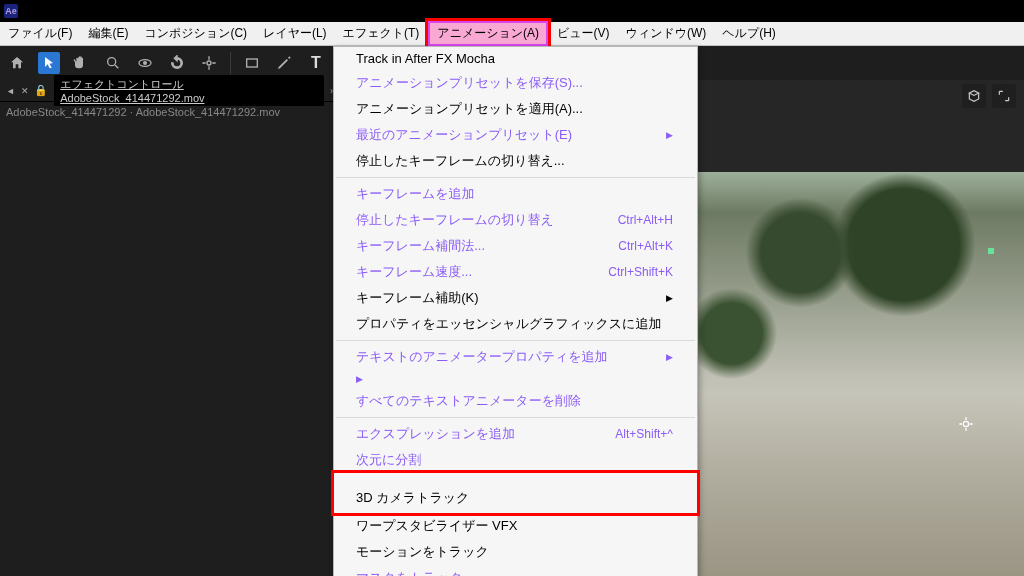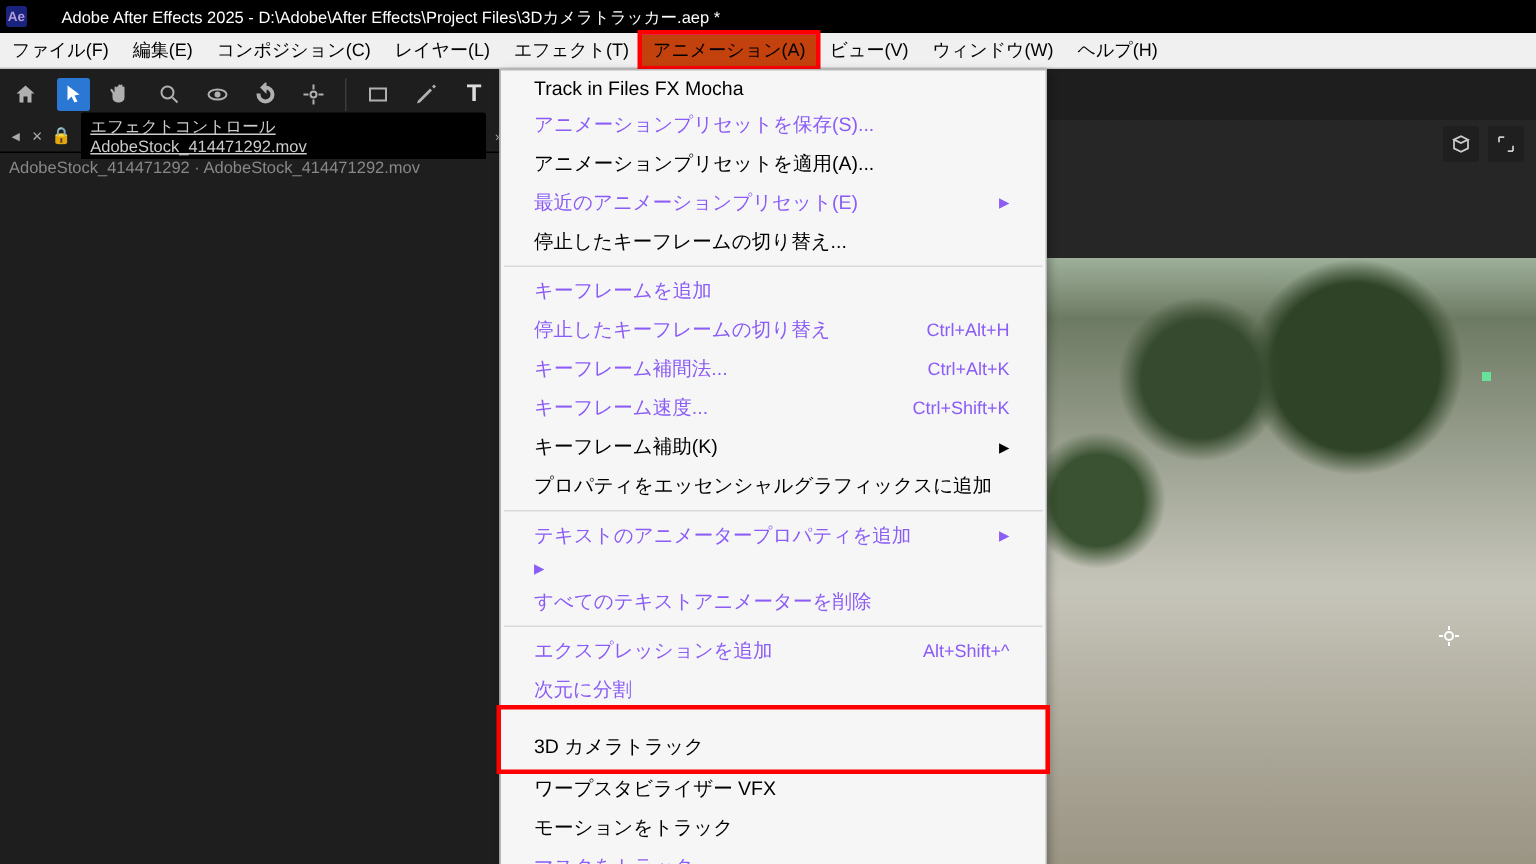--- a/index.html
+++ b/index.html
@@ -3,21 +3,21 @@
 <meta charset="utf-8">
 <style>
   * { margin:0; padding:0; box-sizing:border-box; }
   body { width:1024px; height:576px; font-family:"Meiryo","Arial",sans-serif; font-size:12px; background:#1e1e1e; overflow:hidden; }
 
   .title-bar { height:22px; background:#000; color:#fff; display:flex; align-items:center; padding:0 4px; font-size:11px; }
   .title-bar .ae-icon { width:14px; height:14px; background:#1a237e; border-radius:2px; margin-right:23px; display:flex; align-items:center; justify-content:center; color:#b39ddb; font-weight:bold; font-size:9px; }
 
   .menu-bar { height:24px; background:#f0f0f0; display:flex; align-items:center; border-bottom:1px solid #c0c0c0; }
   .menu-item { padding:3px 8px; font-size:12px; cursor:default; }
-  .menu-item.active { background:#c2410c; border:1px solid #d946ef; padding:2px 7px; }
+  .menu-item.active { background:#f9a8d4; border:3px solid #d946ef; padding:2px 7px; }
   .menu-item.hl { outline:3px solid #ff0000; outline-offset:-1px; }
 
   .tool-bar { height:34px; background:#1e1e1e; display:flex; align-items:center; padding:0 6px; gap:10px; }
   .tool-btn { width:22px; height:22px; display:flex; align-items:center; justify-content:center; color:#b0b0b0; }
   .tool-btn svg { width:16px; height:16px; }
   .tool-btn.selected { background:#2a78d4; border-radius:2px; color:#fff; }
   .tool-sep { width:1px; height:22px; background:#3a3a3a; }
 
   .main-row { display:flex; height:calc(576px - 22px - 24px - 34px); }
   .left-panel { width:335px; background:#1e1e1e; display:flex; flex-direction:column; }
@@ -53,21 +53,20 @@
   .dd-sep { height:1px; background:#d9d9d9; margin:3px 2px; }
   .dd-arrow { font-size:9px; color:inherit; }
   .dd-short { color:inherit; font-size:12px; }
   .dd-item.hl { outline:3px solid #ff0000; outline-offset:0; padding-top:16px; padding-bottom:6px; }
 </style>
 </head>
 <body>
 
 <div class="title-bar">
   <div class="ae-icon">Ae</div>
-  <div>Adobe After Effects 2025 - D:\Adobe\After Effects\Project Files\3Dカメラトラッカー.aep *</div>
 </div>
 
 <div class="menu-bar">
   <div class="menu-item">ファイル(F)</div>
   <div class="menu-item">編集(E)</div>
   <div class="menu-item">コンポジション(C)</div>
   <div class="menu-item">レイヤー(L)</div>
   <div class="menu-item">エフェクト(T)</div>
   <div class="menu-item active hl">アニメーション(A)</div>
   <div class="menu-item">ビュー(V)</div>
@@ -161,21 +160,21 @@
             <circle cx="12" cy="12" r="4"></circle>
             <path d="M12 2v4M12 18v4M2 12h4M18 12h4"></path>
           </svg>
       </div>
     </div>
   </div>
 </div>
 
 <div class="dropdown" id="dropdown">
     <div class="dd-item enabled">
-      <span>Track in Files FX Mocha</span>
+      <span>Track in After FX Mocha</span>
     </div>
     <div class="dd-item disabled">
       <span>アニメーションプリセットを保存(S)...</span>
     </div>
     <div class="dd-item enabled">
       <span>アニメーションプリセットを適用(A)...</span>
     </div>
     <div class="dd-item disabled">
       <span>最近のアニメーションプリセット(E)</span>
       <span class="dd-arrow">▶</span>

